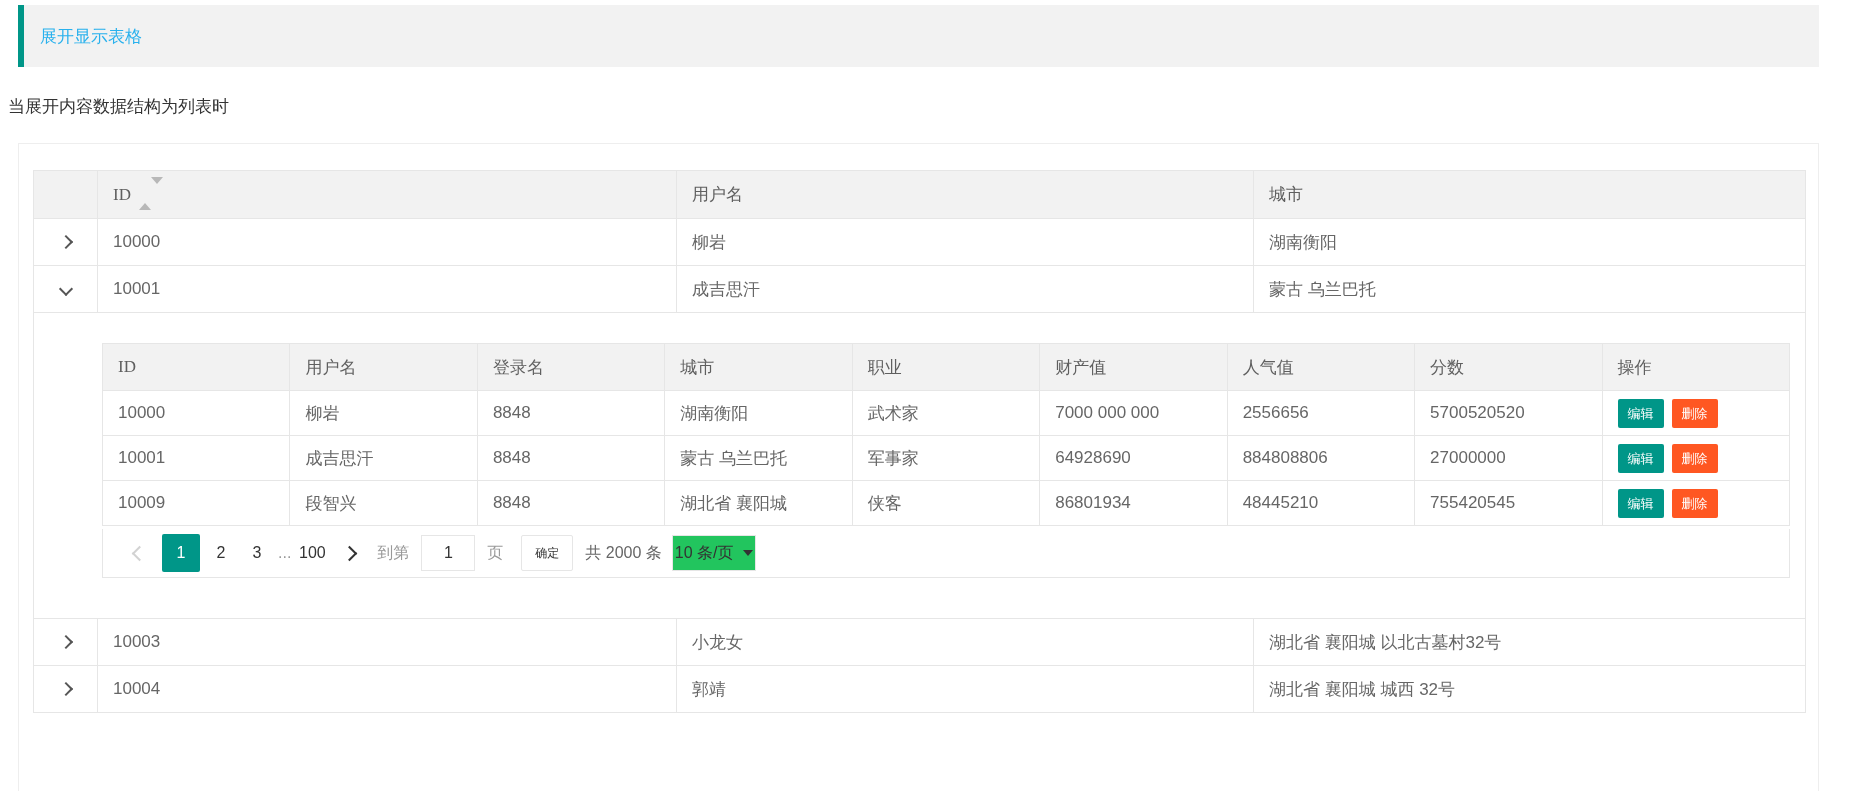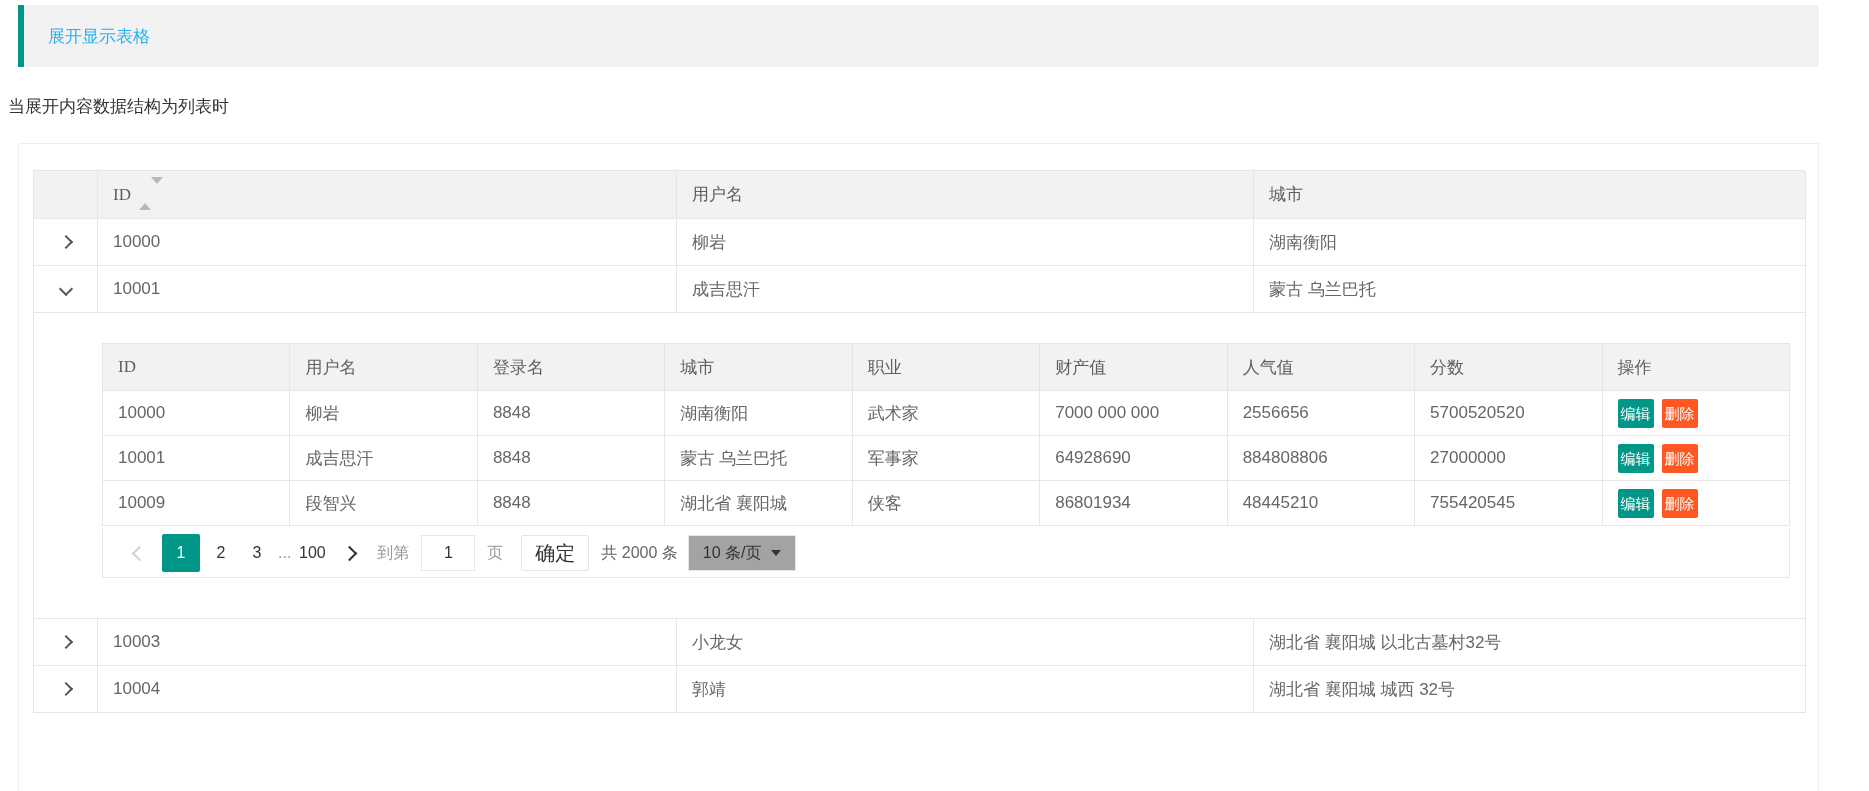--- a/index.html
+++ b/index.html
@@ -2,21 +2,21 @@
 <html><head>
 <meta charset="utf-8">
 <style>
   * { box-sizing: border-box; margin: 0; padding: 0; }
   html,body { width:1869px; height:791px; overflow:hidden; background:#fff;
     font-family:"Liberation Sans","DejaVu Sans",sans-serif; font-size:17px; color:#666; }
 
   
   .top-block { margin:5px 0 0 18px; width:1801px; height:62px; background:#f2f2f2;
     border-left:6px solid #009688; display:flex; align-items:center; }
-  .section-link { color:#29b1ed; text-decoration:none; padding-left:24px; cursor:pointer; }
+  .section-link { color:#29b1ed; text-decoration:none; padding-left:16px; cursor:pointer; }
   .subtitle { margin:29px 16px 0 8px; color:#333; line-height:21px; }
 
   
   .container { margin:26px 0 0 18px; width:1801px; min-height:720px;
     border:1px solid #eee; background:#fff; padding:26px 14px 14px 14px; }
 
   table { border-collapse:collapse; table-layout:fixed; }
   .main-table { width:1773px; }
   .main-table th, .main-table td { border:1px solid #e6e6e6; font-weight:normal;
     text-align:left; padding:0 15px; overflow:hidden; white-space:nowrap; }
@@ -39,47 +39,47 @@
 
   
   .expand-cell { padding:30px 15px 40px 68px !important; height:auto !important; }
   .nested-table { width:100%; }
   .nested-table th, .nested-table td { border:1px solid #e6e6e6; font-weight:normal;
     text-align:left; padding:0 15px; overflow:hidden; white-space:nowrap;
     text-overflow:ellipsis; }
   .nested-table th { background:#f2f2f2; height:47px; color:#5f5f5f; }
   .nested-table td { height:45px; background:#fff; }
 
-  .btn { display:inline-block; height:29px; line-height:29px; padding:0 3px;
-    font-size:15px; color:#fff; border-radius:2px; cursor:pointer; border:none; }
+  .btn { display:inline-block; height:29px; line-height:29px; padding:0 10px;
+    font-size:13px; color:#fff; border-radius:2px; cursor:pointer; border:none; }
   .btn-edit { background:#009688; margin-right:8px; }
   .btn-del  { background:#FF5722;text-align:right; }
 
   
   .pager { margin-top:3px; width:100%; height:49px; border:1px solid #e6e6e6;
     border-top:none; background:#fff; display:flex; align-items:center;
     padding-left:17px; font-size:16px; color:#333; }
   .pg-prev, .pg-next { display:inline-block; width:11px; height:11px;
     border-right:2px solid #333; border-bottom:2px solid #333; margin:0 14px; cursor:pointer; }
   .pg-prev { transform:rotate(135deg); border-color:#d2d2d2; }
   .pg-next { transform:rotate(-45deg); }
   .pg-num { display:inline-block; min-width:30px; height:38px; line-height:38px;
     text-align:center; margin:0 3px; cursor:pointer; color:#333; }
   .pg-num.active { background:#009688; color:#fff; border-radius:2px; width:38px;
     cursor:default; }
   .pg-ellipsis { color:#999; margin:0 3px; cursor:default; }
   .pg-label { color:#999; margin:16px 8px; }
   .pg-input { width:54px; height:36px; border:1px solid #e6e6e6; text-align:center;
     font-size:16px; color:#333; margin:0 4px; font-family:inherit; }
   .pg-confirm { height:36px; padding:0 13px; background:#fff; border:1px solid #e6e6e6;
-    color:#333; font-size:20px; margin:0 10px; cursor:pointer; border-radius:2px;
+    color:#333; font-size:12px; margin:0 10px; cursor:pointer; border-radius:2px;
     font-family:inherit; }
   .pg-total { color:#666; margin:0 10px 0 2px; }
   .pg-select { height:36px; border:1px solid #e6e6e6; display:inline-flex;
-    align-items:center; padding:0 14px; cursor:pointer; color:#333; background:#a3a3a3; }
+    align-items:center; padding:0 2px; cursor:pointer; color:#333; background:#22c55e; }
   .pg-caret { width:0; height:0; border-left:5px solid transparent;
     border-right:5px solid transparent; border-top:6px solid #333; margin-left:9px; }
 </style>
 </head>
 <body>
 
 <div class="top-block">
   <a class="section-link">展开显示表格</a>
 </div>
 

